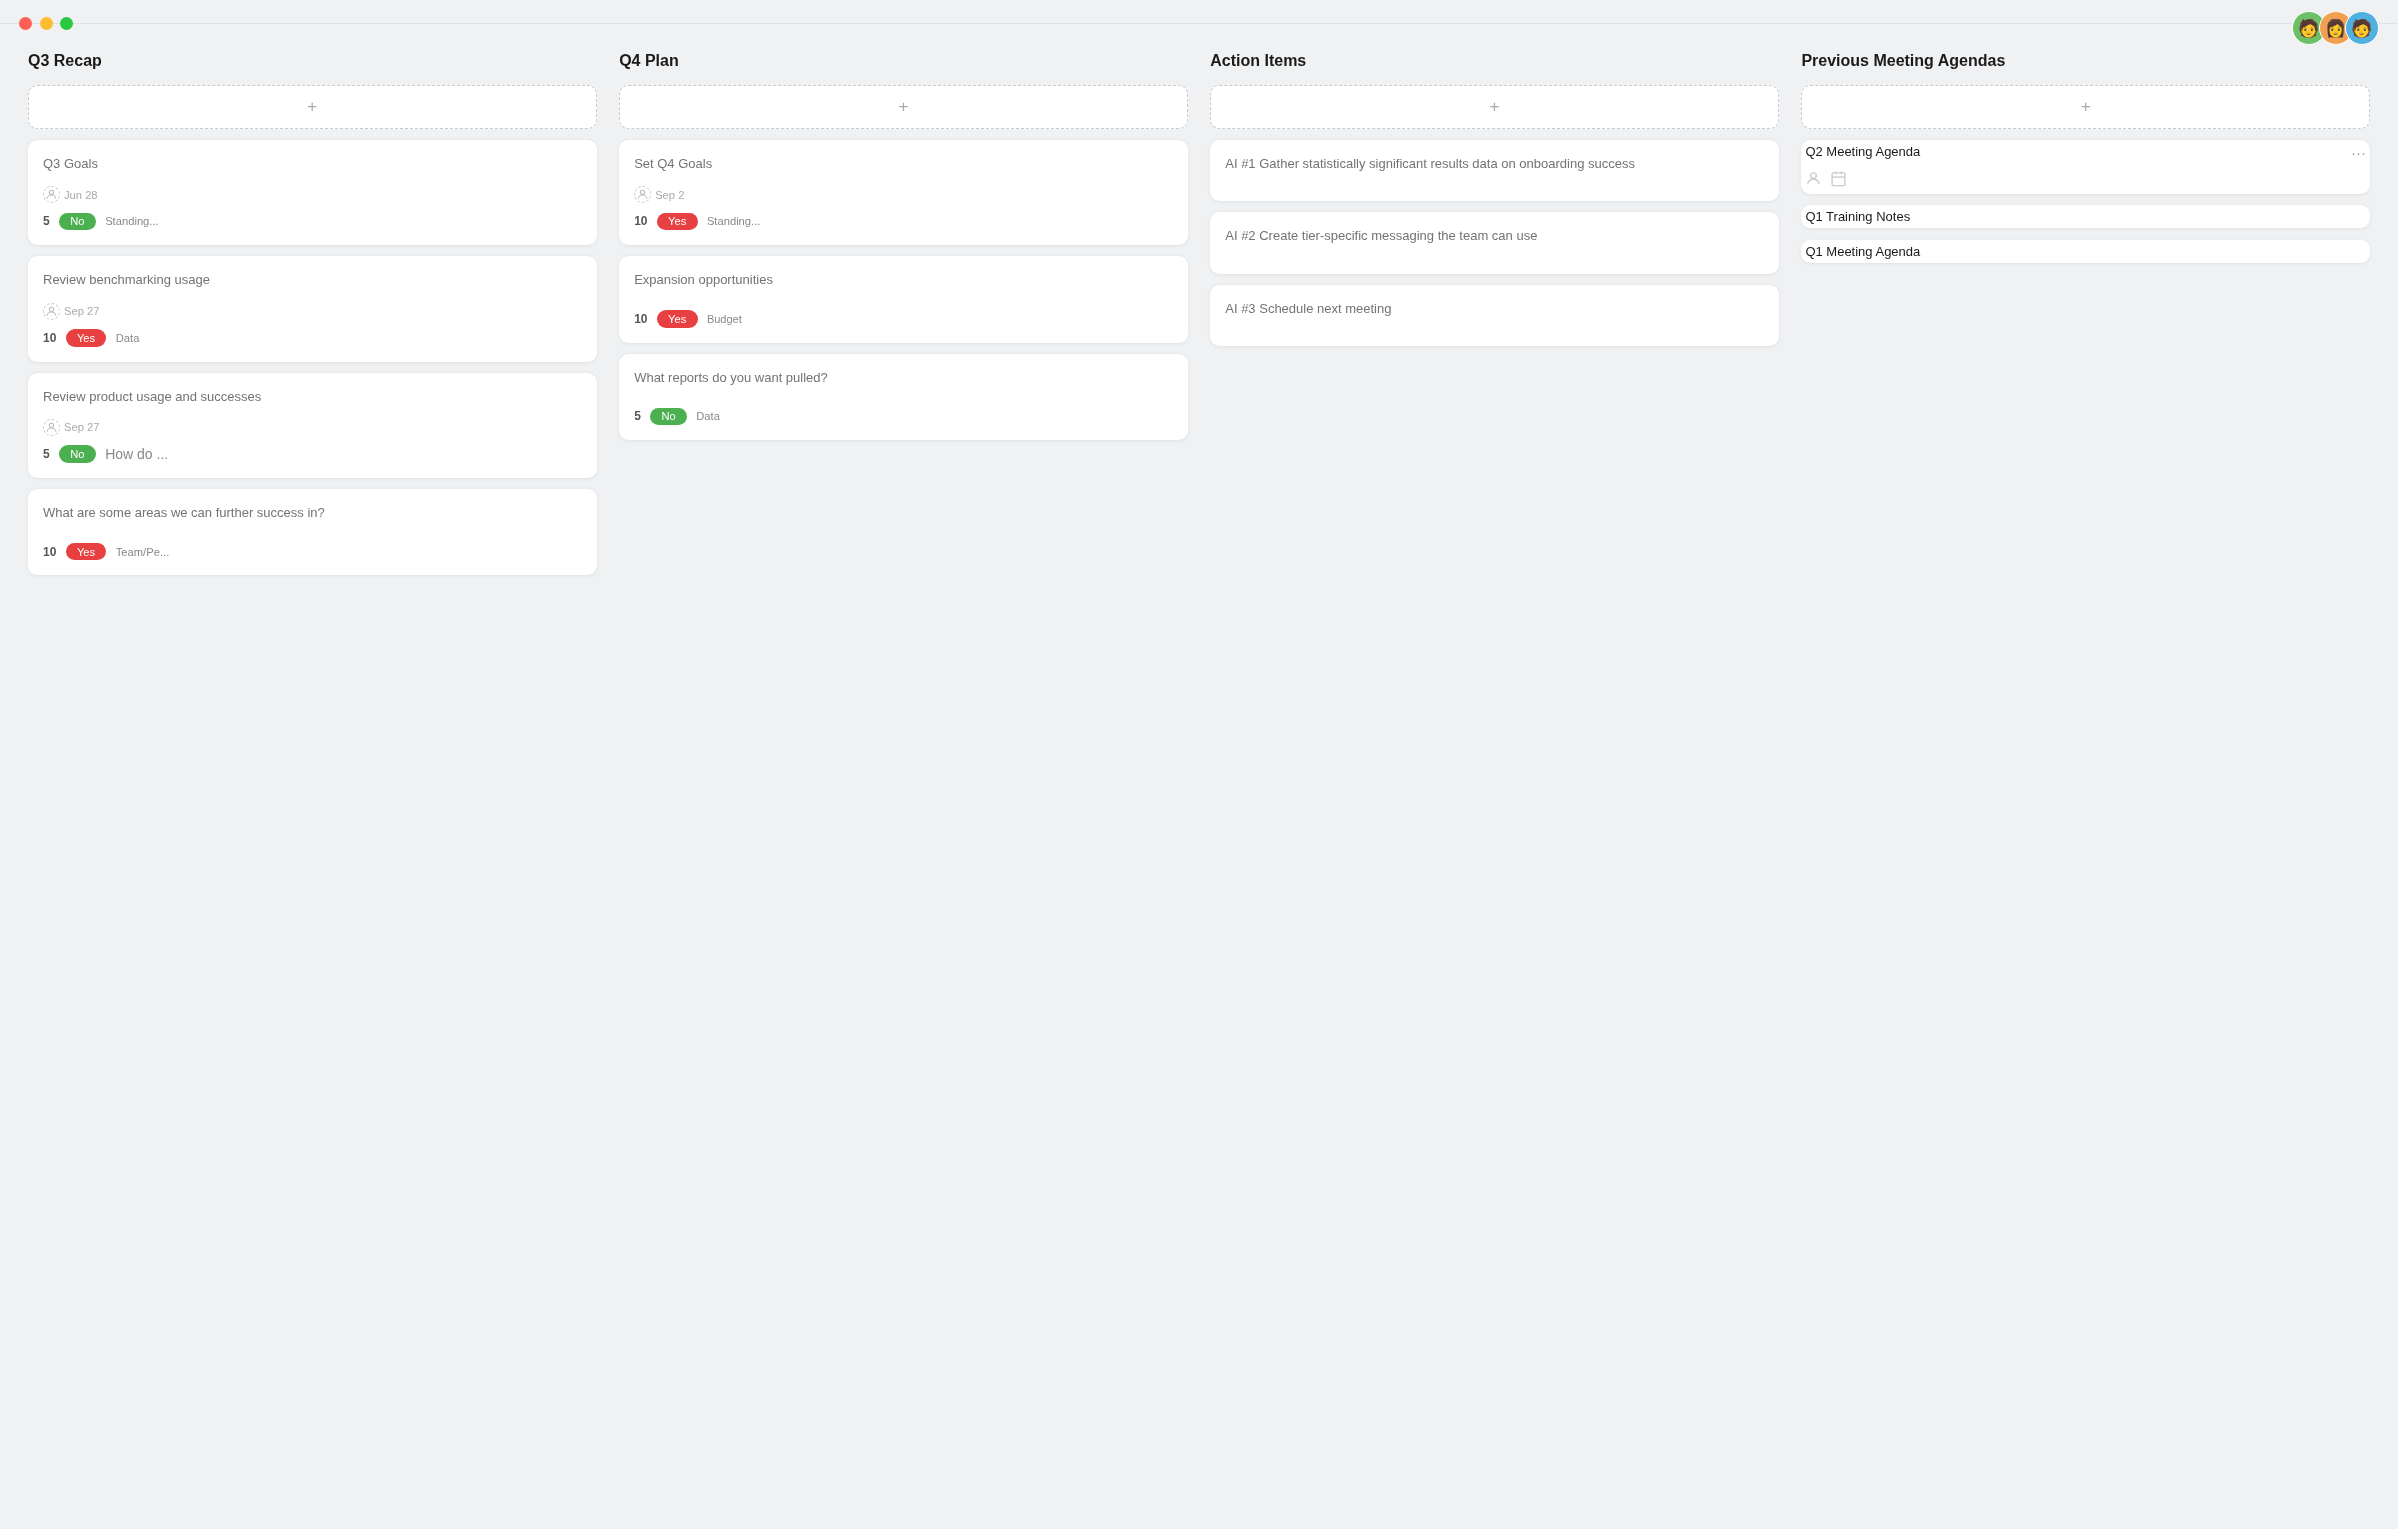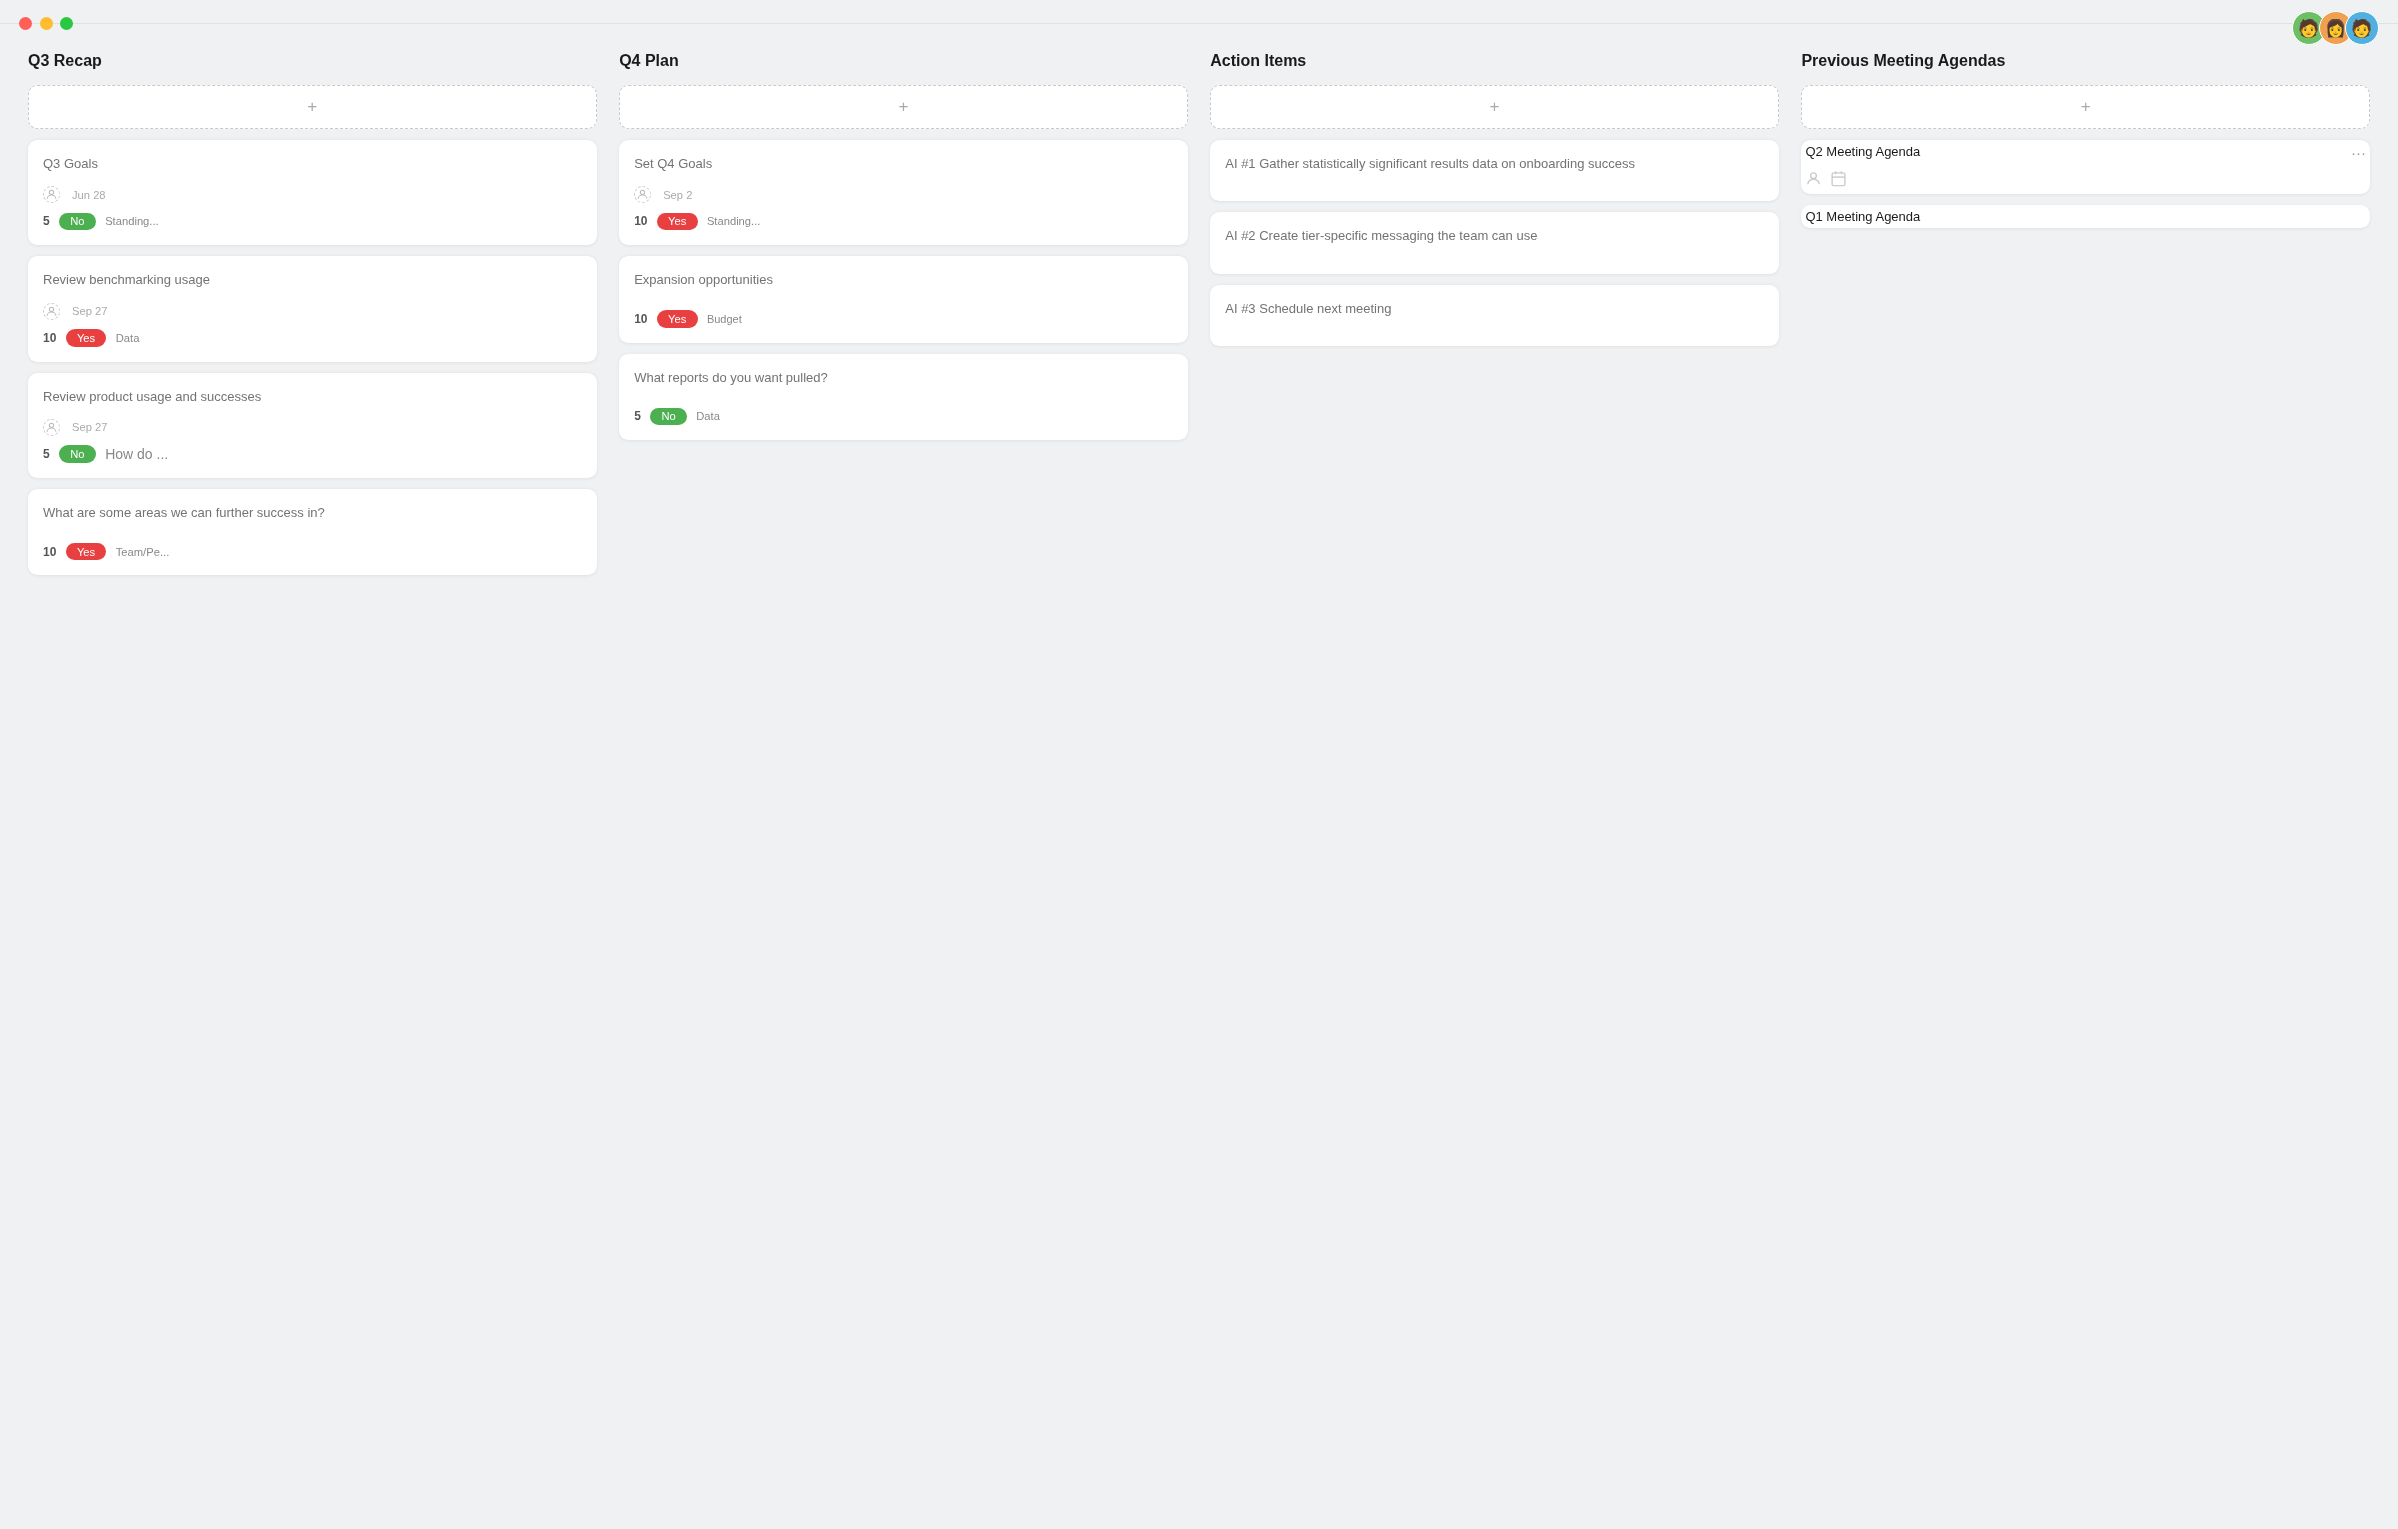--- a/index.html
+++ b/index.html
@@ -105,21 +105,21 @@
       font-size: 13px;
       font-weight: 500;
       color: #737373;
       margin-bottom: 13px;
       line-height: 1.4;
     }
 
     .card-meta {
       display: flex;
       align-items: center;
-      gap: 12px;
+      gap: 4px;
       color: #aaa;
       font-size: 11.2px;
       margin-bottom: 9.4px;
       margin-top: 6px;
     }
     .card-meta .person-icon {
       width: 17px;
       height: 17px;
       border-radius: 50%;
       border: 1.4px dashed #ccc;
@@ -333,18 +333,23 @@
                 <line x1="8" y1="2" x2="8" y2="6"></line>
                 <line x1="3" y1="10" x2="21" y2="10"></line>
               </svg>
           </span>
         </div>
         </div>
         <span class="dots-icon">···</span>
       </div>
       <div class="prev-card">
         <div>
+          <div class="prev-card-title">Q1 Training Notes</div>
+        </div>
+      </div>
+      <div class="prev-card">
+        <div>
           <div class="prev-card-title">Q1 Meeting Agenda</div>
         </div>
       </div>
     </div>
   </div>
 
 
 </body></html>

